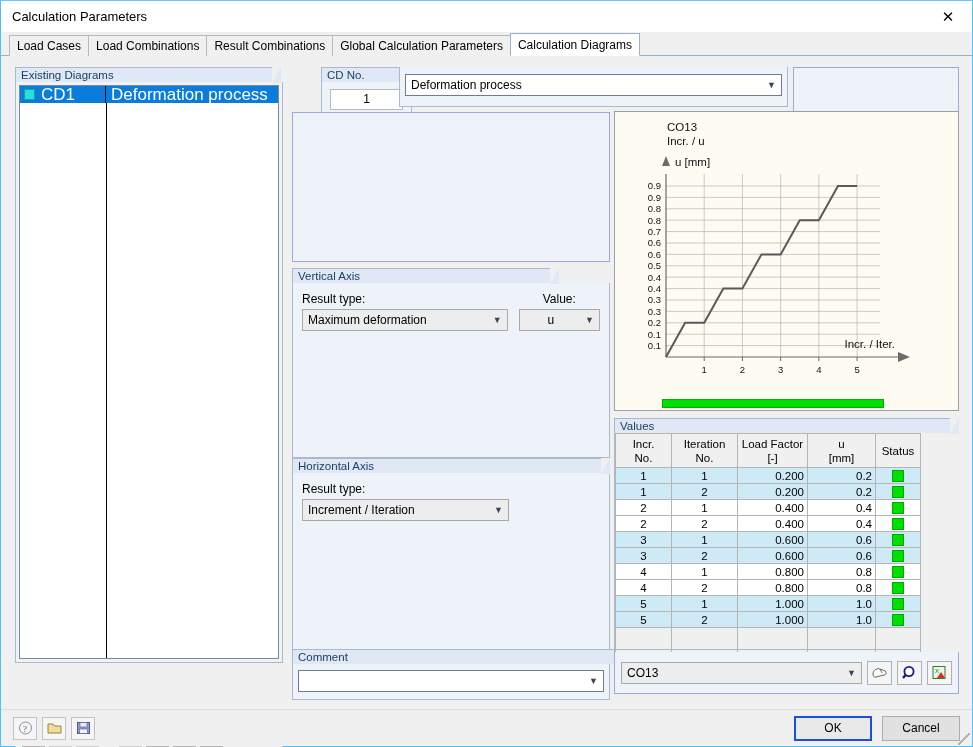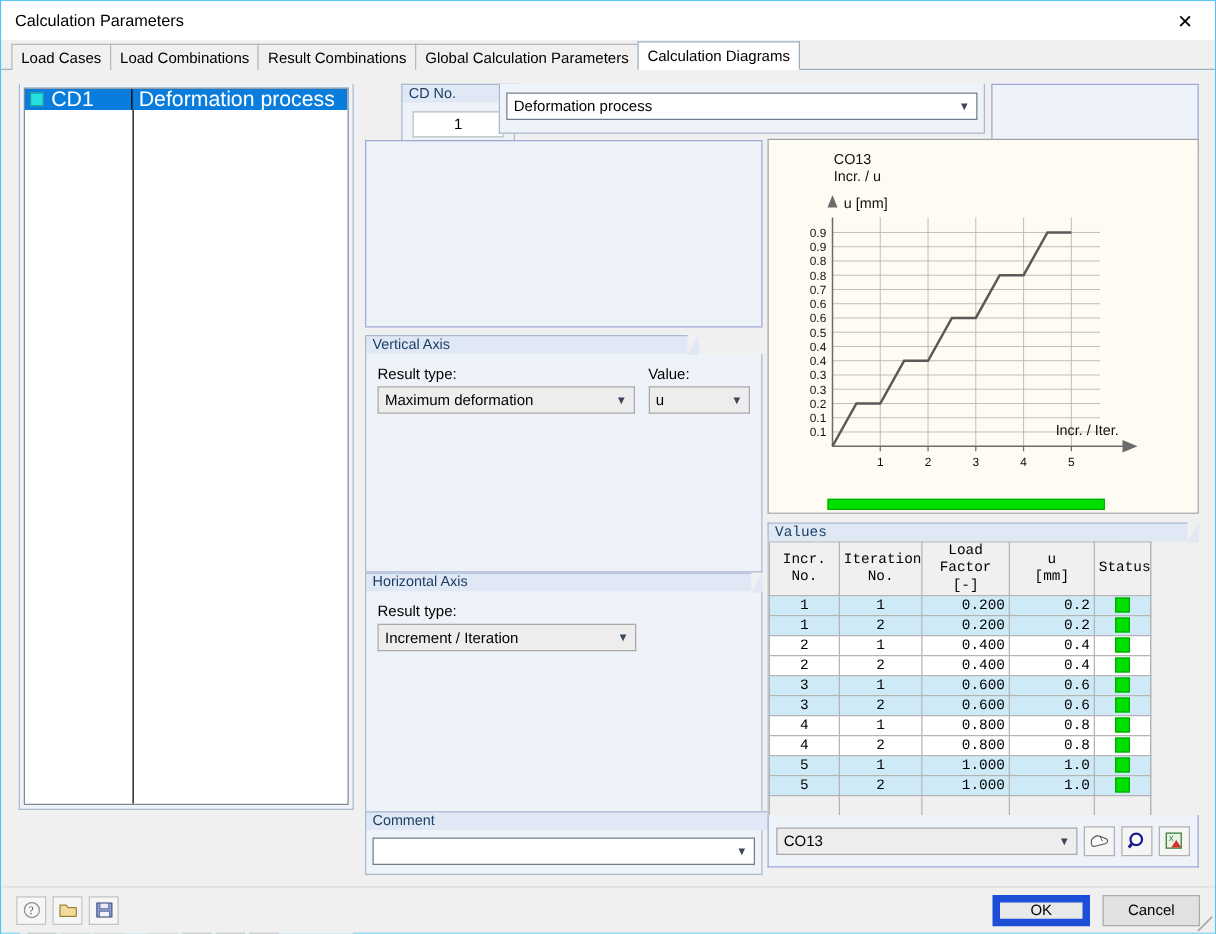--- a/index.html
+++ b/index.html
@@ -186,21 +186,21 @@
   #chartpanel {
     position:absolute; left:613px; top:54px; width:345px; height:300px;
     background:#fdfbf2; border:1px solid #9aa0a6;
   }
   #chart-svg { display:block; }
   .progressbar {
     position:absolute; left:661px; top:342px; width:222px; height:9px;
     background:#00e000; border:1px solid #00b000;
   }
   
-  #grp-values { left:613px; top:361px; width:283px;font-family:Liberation Mono, monospace; }
+  #grp-values { left:613px; top:361px; width:283px; }
   #grp-values .cap { width:336px; }
   #grp-values .bodyarea { height:230px; padding:0; background:#fff; }
   table.vals {
     border-collapse: collapse; width:100%; font-size:11.5px;
     table-layout: fixed;
   }
   table.vals th, table.vals td {
     border:1px solid #b4b4b4; height:16px; padding:0 3px;
     font-weight: normal;
   }
@@ -233,21 +233,21 @@
   }
   .footer .left { display:flex; gap:5px; }
   .footer .right { margin-left:auto; display:flex; gap:10px; }
   .fbtn { width:24px;height:23px;border:1px solid #c3c3c3;background:#f6f6f6;
           display:flex;align-items:center;justify-content:center;}
   .pbtn {
     width:78px; height:25px; font-size:12px;
     background:#e1e1e1; border:1px solid #adadad;
     display:flex;align-items:center;justify-content:center;
   }
-  .pbtn.default { border:6px solid #1d4ed8; background:#e9e9e9; }
+  .pbtn.default { border:2px solid #1d4ed8; background:#e9e9e9; }
   .resize-grip {
     position:absolute; right:2px; bottom:1px; width:12px;height:12px;
     background:
       linear-gradient(135deg, transparent 45%, #b5b5b5 45%, #b5b5b5 55%, transparent 55%);
   }
 </style>
 </head>
 <body>
 
 <div class="window">
@@ -261,20 +261,21 @@
     <div class="tab">Load Cases</div>
     <div class="tab">Load Combinations</div>
     <div class="tab">Result Combinations</div>
     <div class="tab">Global Calculation Parameters</div>
     <div class="tab active">Calculation Diagrams</div>
   </div>
 
   <div class="content">
 
     <div class="group" id="grp-existing">
+      <div class="cap">Existing Diagrams</div>
       <div class="bodyarea" style="padding:3px;">
         <div class="listbox">
           <div class="lrow sel">
             <div class="lcol1">
               <span class="swatch"></span>
               <span>CD1</span>
             </div>
             <div class="lcol2">Deformation process</div>
           </div>
           <div class="listdivider"></div>
@@ -358,21 +359,21 @@
       <div class="cap">Vertical Axis</div>
       <div class="bodyarea">
         <div class="row2">
           <div style="width:207px;">
             <div class="fieldlabel">Result type:</div>
             <div class="combo grey">
               <span>Maximum deformation</span>
               <span class="arrow">▼</span>
             </div>
           </div>
-          <div style="width:82px;">
+          <div style="width:82px;text-align:center;">
             <div class="fieldlabel">Value:</div>
             <div class="combo grey">
               <span>u</span>
               <span class="arrow">▼</span>
             </div>
           </div>
         </div>
       </div>
     </div>
 

